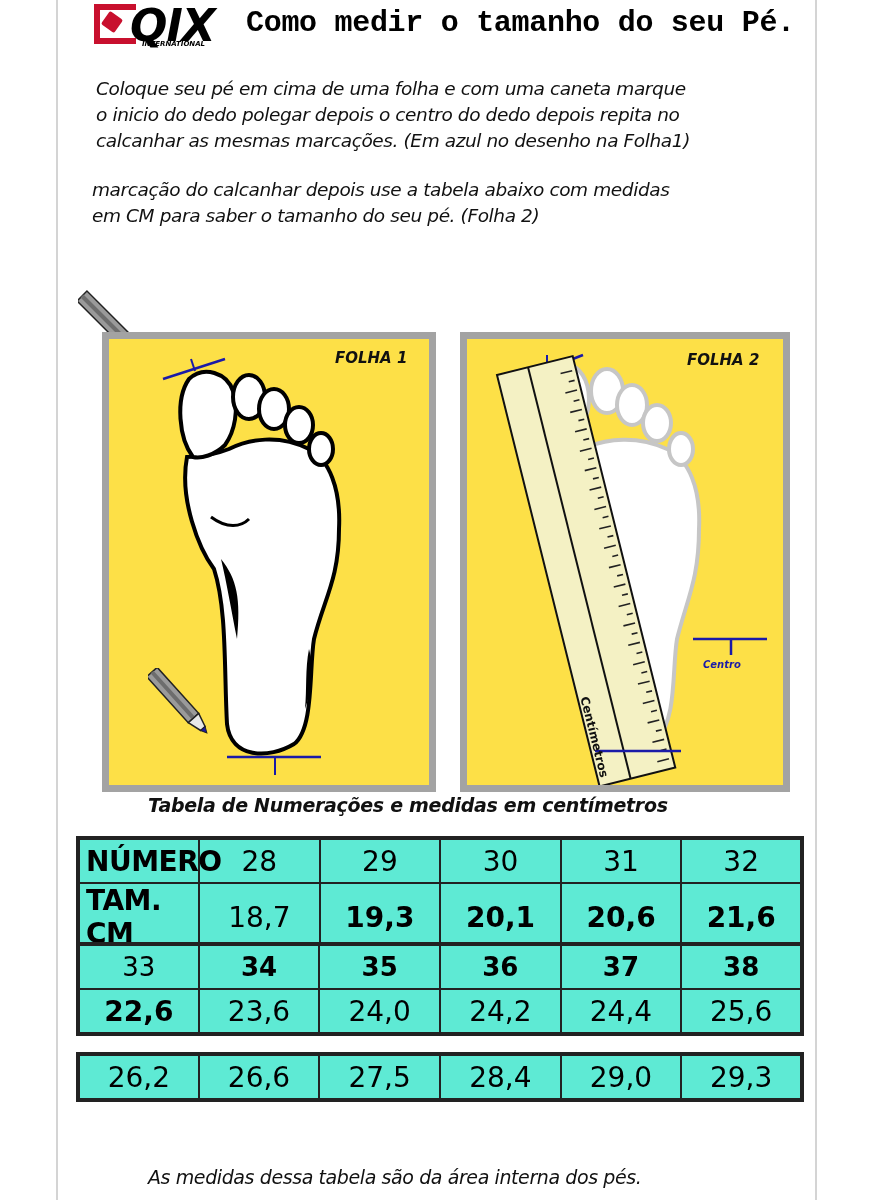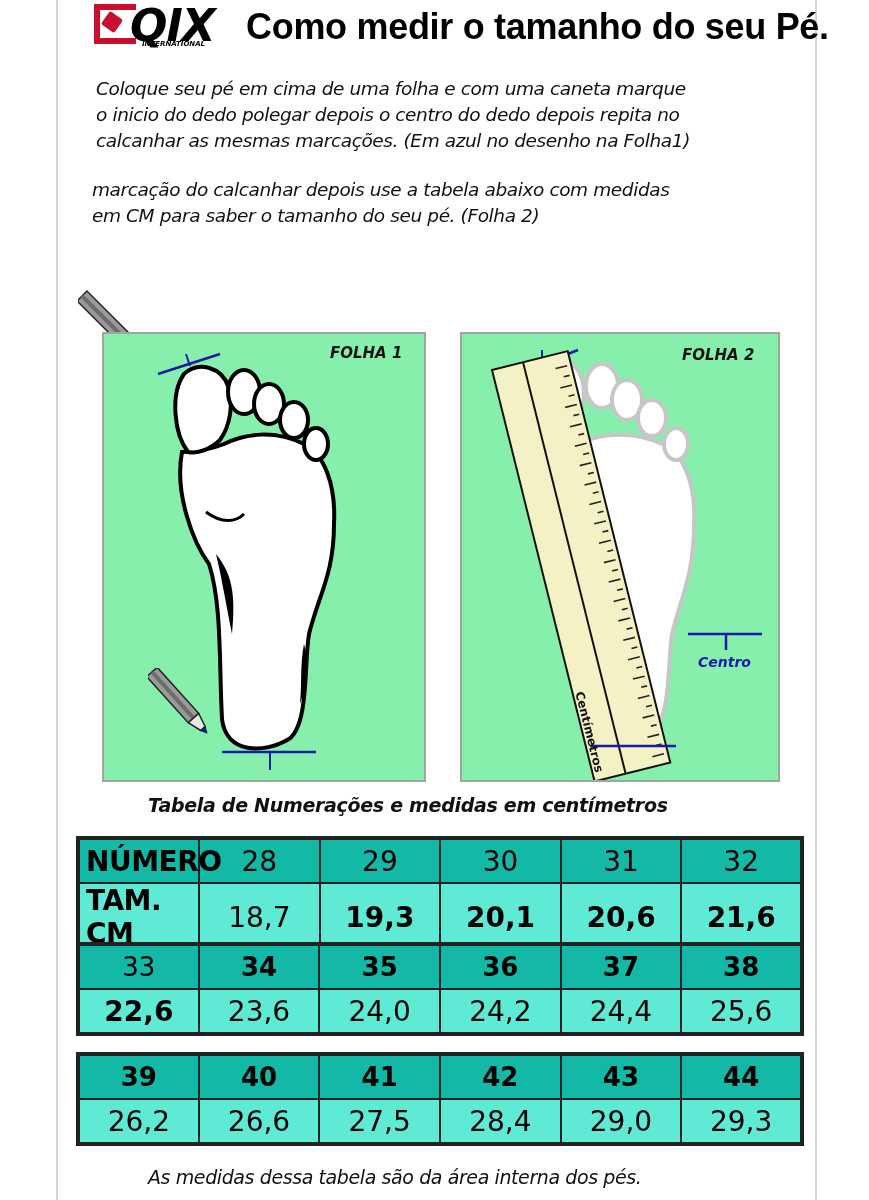--- a/index.html
+++ b/index.html
@@ -8,46 +8,46 @@
   .page-border-left { position: absolute; left: 56px; top: 0; width: 2px; height: 1200px; background: #d4d4d4; }
   .page-border-right { position: absolute; left: 815px; top: 0; width: 2px; height: 1200px; background: #d4d4d4; }
 
   
   .logo { position: absolute; left: 94px; top: 4px; width: 118px; height: 44px; }
   .logo-box { position: absolute; left: 0; top: 0; width: 42px; height: 40px; background: #c8102e; }
   .logo-box-inner { position: absolute; left: 6px; top: 6px; width: 36px; height: 28px; background: #fff; }
   .logo-diamond { position: absolute; left: 10px; top: 10px; width: 16px; height: 16px; background: #c8102e; transform: rotate(35deg); border-radius: 2px; }
   .logo-text { position: absolute; left: 36px; top: -4px; font-family: "DejaVu Sans", sans-serif; font-weight: bold; font-style: italic; font-size: 44px; letter-spacing: -1px; color: #000; }
   .logo-sub { position: absolute; left: 48px; top: 36px; font-family: "DejaVu Sans", sans-serif; font-weight: bold; font-style: italic; font-size: 7px; color: #000; letter-spacing: 0; }
-  .title { position: absolute; left: 246px; top: 6px; font-family: Liberation Sans, sans-serif; font-weight: bold; font-size: 36px; color: #000; white-space: nowrap; letter-spacing: -0.3px; }
+  .title { position: absolute; left: 246px; top: 6px; font-family: Liberation Mono, monospace; font-weight: bold; font-size: 30px; color: #000; white-space: nowrap; letter-spacing: -0.3px; }
 
   
   .para { position: absolute; left: 96px; width: 700px; font-family: "DejaVu Sans", sans-serif; font-style: italic; font-size: 18.5px; line-height: 26px; color: #111; white-space: nowrap; letter-spacing: -0.4px; }
   .para div { height: 26px; }
   .para1 { top: 76px; }
   .para2 { top: 177px; left: 92px; }
 
   
-  .sheet { position: absolute; border: 2px solid #a3a3a3; background: #86efac; }
+  .sheet { position: absolute; border: 7px solid #a3a3a3; background: #fde047; }
   .sheet1 { left: 102px; top: 332px; width: 320px; height: 446px; }
   .sheet2 { left: 460px; top: 332px; width: 316px; height: 446px; }
   .sheet-label { position: absolute; font-family: "DejaVu Sans", sans-serif; font-weight: bold; font-style: italic; font-size: 15px; color: #111; }
   .sheet1 .sheet-label { left: 226px; top: 10px; }
   .sheet2 .sheet-label { left: 220px; top: 12px; }
   .drawing { position: absolute; left: 0; top: 0; }
-  .centro-label { position: absolute; left: 236px; top: 320px; font-family: "DejaVu Sans", sans-serif; font-weight: bold; font-style: italic; font-size: 14px; color: #1a1aa8; }
+  .centro-label { position: absolute; left: 236px; top: 320px; font-family: "DejaVu Sans", sans-serif; font-weight: bold; font-style: italic; font-size: 10px; color: #1a1aa8; }
   .ruler-label { position: absolute; font-family: "DejaVu Sans", sans-serif; font-weight: bold; font-size: 12px; color: #111; transform-origin: left top; white-space: nowrap; }
 
   
   .table-title { position: absolute; left: 148px; top: 794px; font-family: "DejaVu Sans", sans-serif; font-weight: bold; font-style: italic; font-size: 19px; color: #111; white-space: nowrap; letter-spacing: -0.3px; }
 
   
   .size-table { position: absolute; border-collapse: collapse; border: 4px solid #222; table-layout: fixed; }
   .size-table td { border: 2px solid #222; text-align: center; padding: 0; font-family: "DejaVu Sans", sans-serif; color: #000; }
-  .size-table tr.num td { background: #14b8a6; }
+  .size-table tr.num td { background: #5eead4; }
   .size-table tr.cm td { background: #5eead4; }
   .t1 { left: 76px; top: 836px; width: 728px; }
   .t1 tr.num td { height: 42px; font-size: 28px; }
   .t1 tr.cm td { height: 44px; font-size: 28px; }
   .t1 td.rowhead { font-weight: bold; font-size: 19px; text-align: left; padding-left: 6px; width: 112px; letter-spacing: -0.5px; }
   .t2, .t3 { left: 76px; width: 728px; }
   .t2 { top: 942px; }
   .t3 { top: 1052px; }
   .t2 tr.num td, .t3 tr.num td { height: 42px; font-size: 26px; font-weight: bold; }
   .t2 tr.cm td, .t3 tr.cm td { height: 42px; font-size: 28px; }
@@ -237,28 +237,20 @@
     <td>24,0</td>
     <td>24,2</td>
     <td>24,4</td>
     <td>25,6</td>
   </tr>
 </tbody>
   </table>
 
 <table class="size-table t3">
   <tbody>
-      <tr class="num">
-    <td>39</td>
-    <td>40</td>
-    <td>41</td>
-    <td>42</td>
-    <td>43</td>
-    <td>44</td>
-  </tr>
   <tr class="cm">
     <td>26,2</td>
     <td>26,6</td>
     <td>27,5</td>
     <td>28,4</td>
     <td>29,0</td>
     <td>29,3</td>
   </tr>
 </tbody>
   </table>

